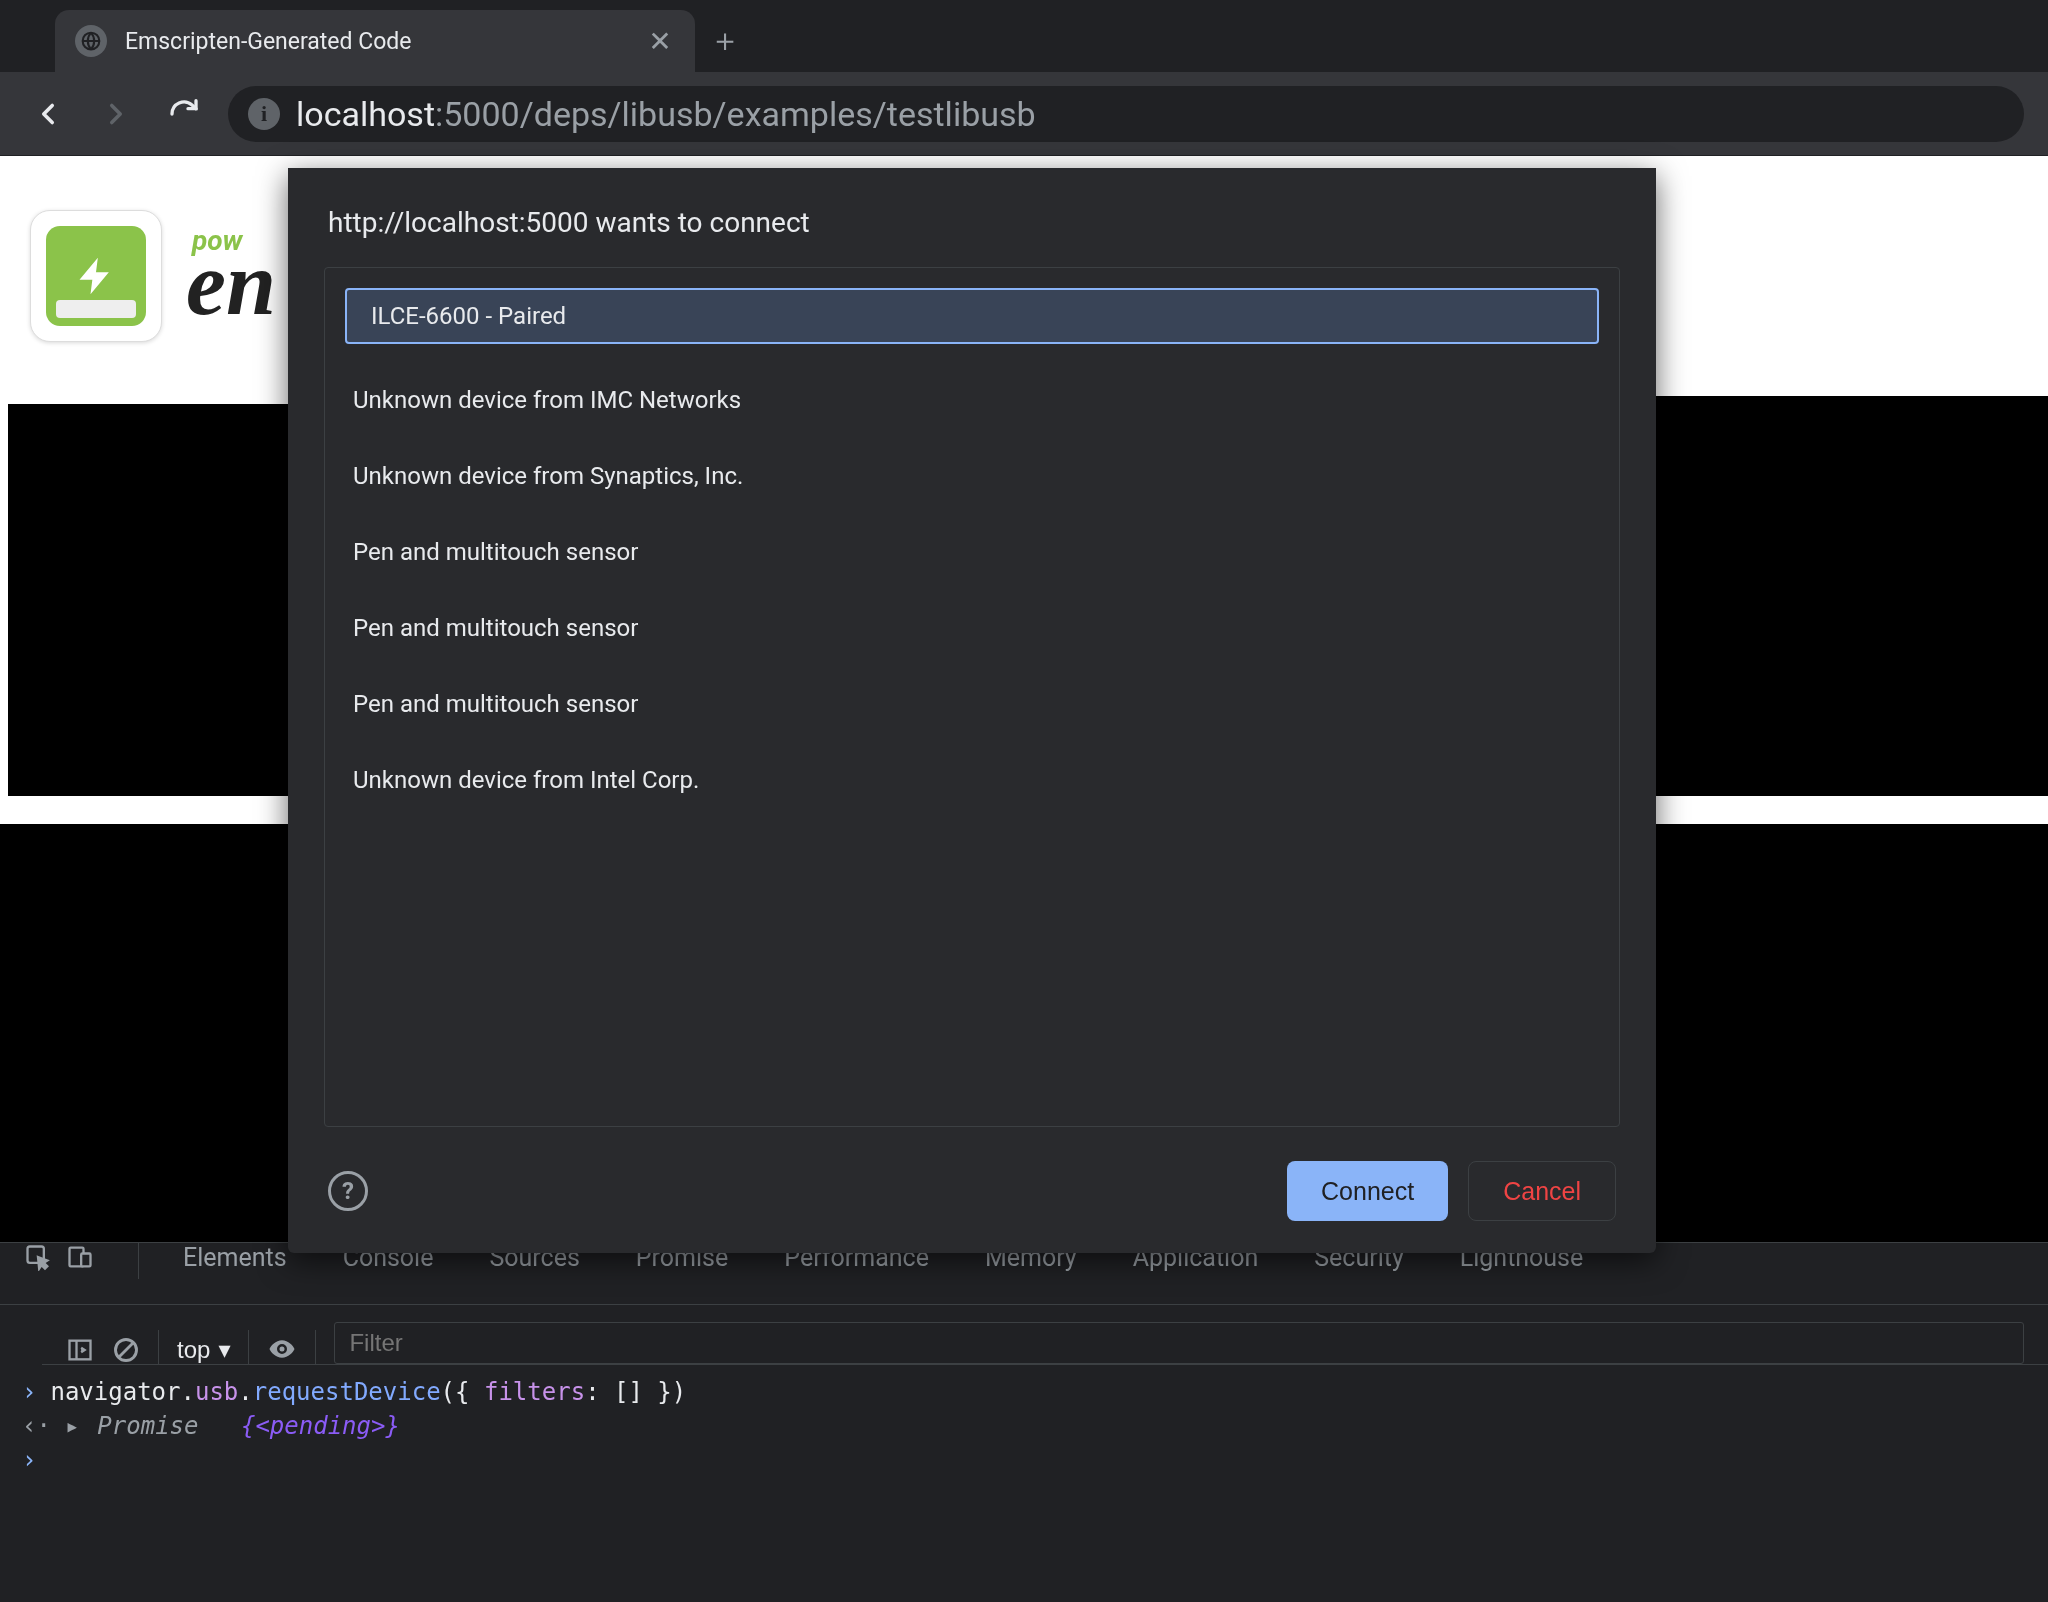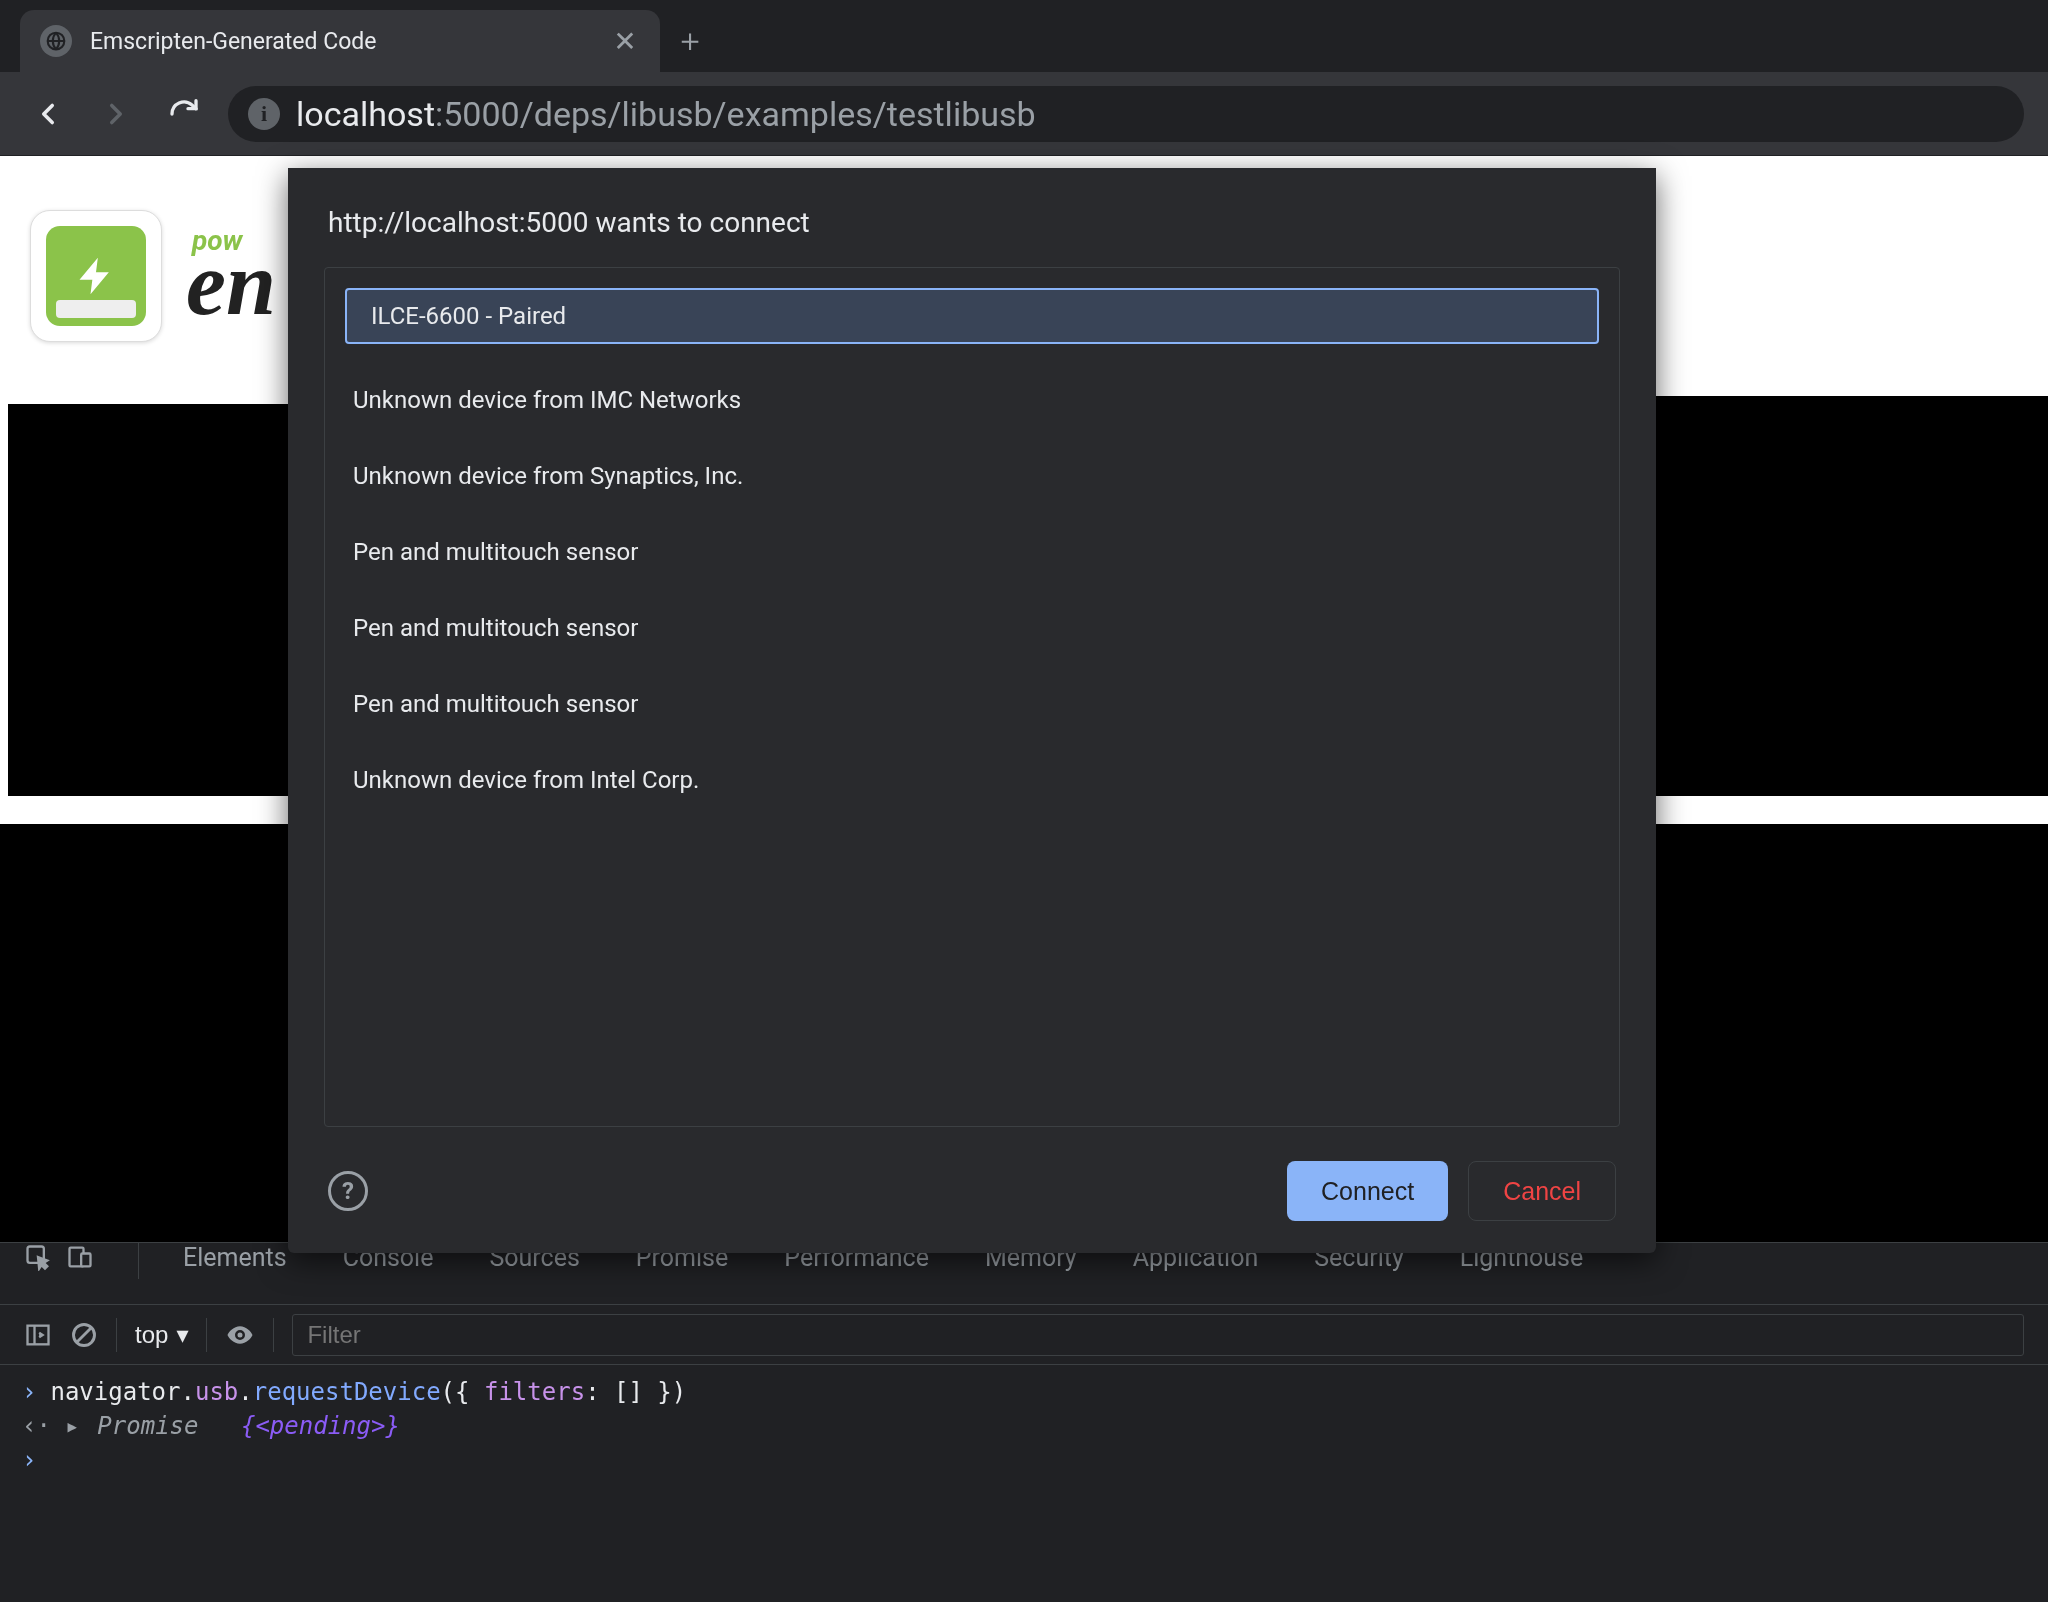--- a/index.html
+++ b/index.html
@@ -14,20 +14,21 @@
     position: relative;
   }
 
   
   .tabstrip {
     height: 72px;
     background: #202124;
     display: flex;
     align-items: flex-end;
     padding-left: 20px;
+    margin-left: 35px;
   }
   .tab {
     background: #35363a;
     width: 640px;
     height: 62px;
     border-radius: 14px 14px 0 0;
     display: flex;
     align-items: center;
     padding: 0 20px;
     gap: 18px;
@@ -197,24 +198,25 @@
     padding: 0 24px;
     border-bottom:1px solid #3c4043;
     color:#9aa0a6;
     font-family: -apple-system, "Segoe UI", Roboto, sans-serif;
     font-size: 25px;
   }
   .dt-tabs .icon-slot { display:flex;gap:14px;align-items:center;}
   .dt-tabs .sep { width:1px;height:36px;background:#3c4043;}
   .dt-filterbar {
     height: 60px;
-    display:flex;align-items:center;gap:18px;
+    display:flex;align-items:flex-end;gap:18px;
     padding: 0 24px;
     border-bottom:1px solid #3c4043;
     color:#9aa0a6;
+    margin-left:42px;
   }
   .dt-filterbar .ctx {
     display:flex;align-items:center;gap:8px;
     font-family: -apple-system, sans-serif; font-size:24px; color:#e8eaed;
   }
   .dt-filterbar .sep { width:1px;height:34px;background:#3c4043;}
   .dt-filterbar input {
     flex:1;background:transparent;border:1px solid #3c4043;border-radius:3px;
     height:42px;padding:0 14px;color:#e8eaed;font-size:24px;
     font-family:-apple-system,sans-serif;

